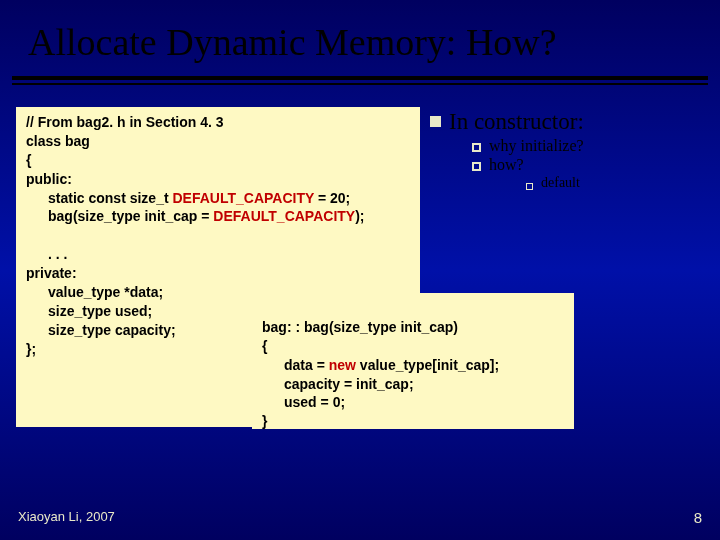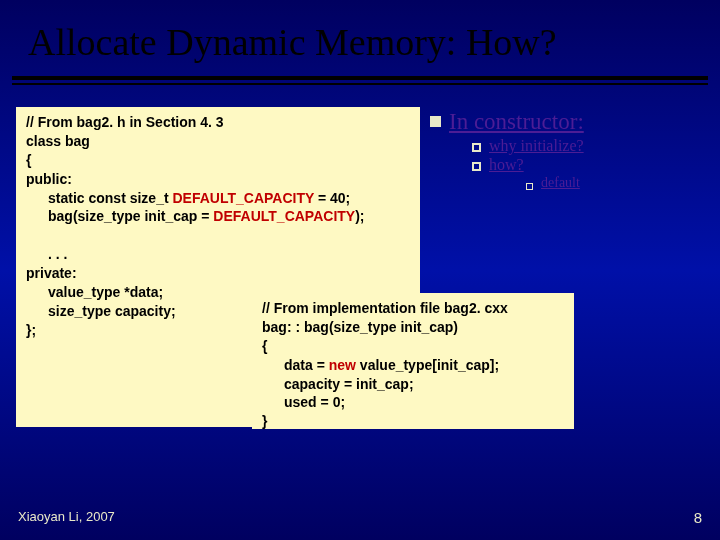--- a/index.html
+++ b/index.html
@@ -54,23 +54,22 @@
     width: 322px;
     height: 136px;
     z-index: 2;
   }
   .kw-red { color: #c00000; }
   .indent1 { padding-left: 22px; display: block; }
   .bullets {
     position: absolute;
     left: 430px;
     top: 24px;
-    color: #4c1d95;
+    color: #000000;
     font-size: 23px;
-    text-decoration: underline;
   }
   .b1 { display: flex; align-items: flex-start; margin-bottom: 2px; }
   .b2 { display: flex; align-items: flex-start; margin-left: 42px; font-size: 16px; margin-bottom: 1px; }
   .b3 { display: flex; align-items: center; margin-left: 96px; font-size: 14px; margin-bottom: 0px; }
   .sq {
     display: inline-block;
     width: 11px; height: 11px;
     border: 2px solid #e8e8c8;
     margin-right: 8px;
     margin-top: 7px;
@@ -100,35 +99,36 @@
 <div class="thinline"></div>
 
 <div class="content">
 
   <div class="codebox left">
     <span>// From  bag2. h in Section 4. 3</span><br>
     <span>class bag</span><br>
     <span>{</span><br>
     <span>public:</span><br>
     <span class="indent1">
-      <span>static const size_t </span><span class="kw-red">DEFAULT_CAPACITY</span><span> = 40;</span>
+      <span>static const size_t </span><span class="kw-red">DEFAULT_CAPACITY</span><span> = 20;</span>
     </span>
     <span class="indent1">
       <span>bag(size_type init_cap = </span><span class="kw-red">DEFAULT_CAPACITY</span><span>);</span>
     </span>
     <br>
     <span class="indent1">. . .</span>
     <span>private:</span><br>
     <span class="indent1">value_type  *data;</span>
+    <span class="indent1">size_type used;</span>
     <span class="indent1">size_type  capacity;</span>
     <span>};</span>
   </div>
 
   <div class="codebox right">
-    <span>// From implementation file bag2. cxx</span><br>
+    <br>
     <span>bag: : bag(size_type init_cap)</span><br>
     <span>{</span><br>
     <span class="indent1">
       <span>data = </span><span class="kw-red">new</span><span> value_type[init_cap];</span>
     </span>
     <span class="indent1">capacity = init_cap;</span>
     <span class="indent1">used = 0;</span>
     <span>}</span>
   </div>
 

